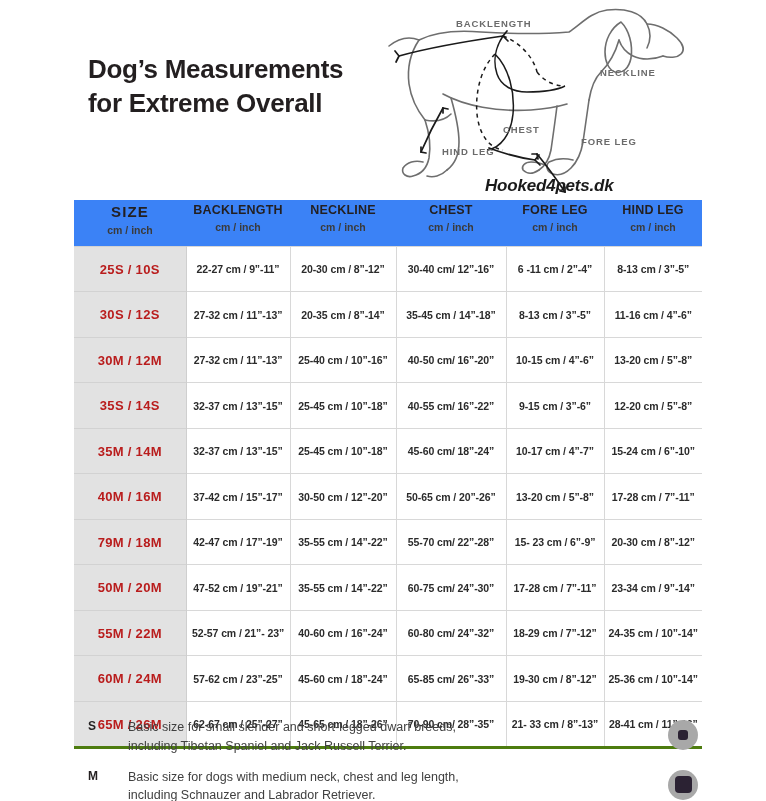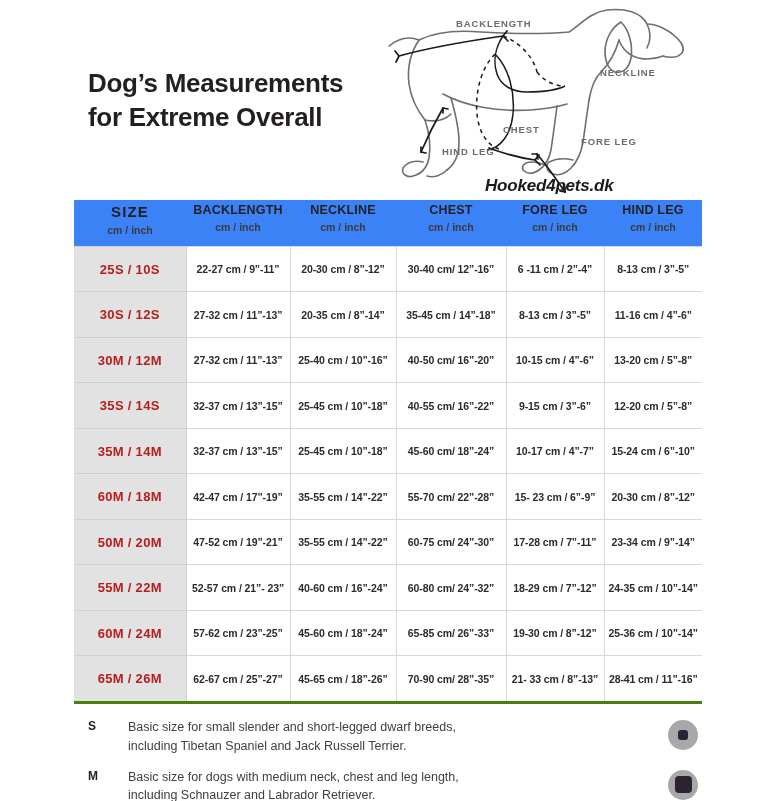--- a/index.html
+++ b/index.html
@@ -13,21 +13,21 @@
     font-family: "Liberation Sans", sans-serif;
     color: #231f20;
     position: relative;
     overflow: hidden;
   }
 
   
   #page-title {
     position: absolute;
     left: 88px;
-    top: 66px;
+    top: 52px;
     width: 300px;
     font-size: 26px;
     font-weight: bold;
     line-height: 1.32;
     letter-spacing: -0.3px;
     color: #231f20;
   }
   #page-title .line { display: block; white-space: nowrap; }
 
   
@@ -327,21 +327,29 @@
       </tr>
       <tr>
         <td class="size-cell">35M / 14M</td>
         <td>32-37 cm / 13”-15”</td>
         <td>25-45 cm / 10”-18”</td>
         <td>45-60 cm/ 18”-24”</td>
         <td>10-17 cm / 4”-7”</td>
         <td class=" last-col">15-24 cm / 6”-10”</td>
       </tr>
       <tr>
-        <td class="size-cell">60M / 18M</td>
+        <td class="size-cell">40M / 16M</td>
+        <td>37-42 cm / 15”-17”</td>
+        <td>30-50 cm / 12”-20”</td>
+        <td>50-65 cm / 20”-26”</td>
+        <td>13-20 cm / 5”-8”</td>
+        <td class=" last-col">17-28 cm / 7”-11”</td>
+      </tr>
+      <tr>
+        <td class="size-cell">79M / 18M</td>
         <td>42-47 cm / 17”-19”</td>
         <td>35-55 cm / 14”-22”</td>
         <td>55-70 cm/ 22”-28”</td>
         <td>15- 23 cm / 6”-9”</td>
         <td class=" last-col">20-30 cm / 8”-12”</td>
       </tr>
       <tr>
         <td class="size-cell">50M / 20M</td>
         <td>47-52 cm / 19”-21”</td>
         <td>35-55 cm / 14”-22”</td>

